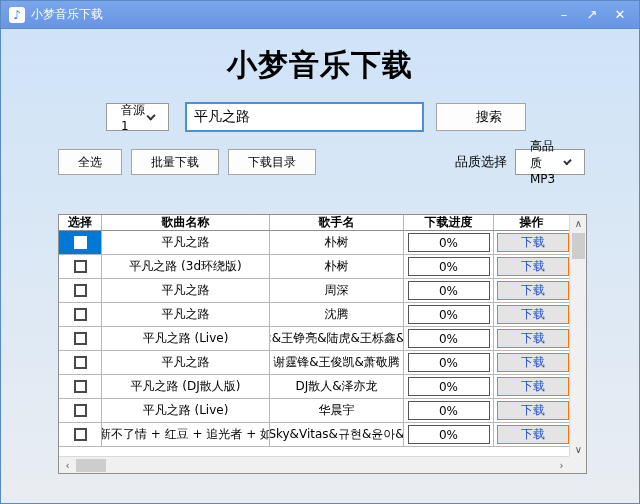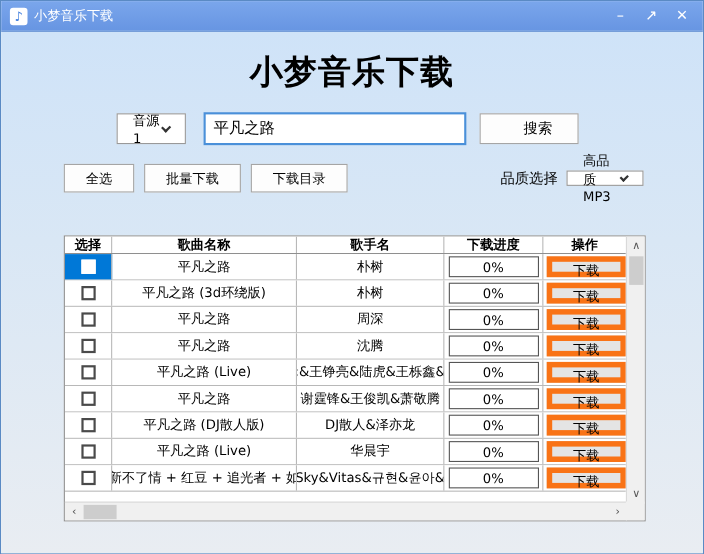--- a/index.html
+++ b/index.html
@@ -25,34 +25,34 @@
   .source-select { width:63px; }
   .chev { width:7px; height:7px; border-right:2px solid #333; border-bottom:2px solid #333; transform:rotate(45deg) translate(-1px,-1px); display:inline-block; }
   .search-input { width:239px; height:30px; border:2px solid #4a90d9; background:#fff; font-size:14px; padding:0 7px; margin-left:16px; font-family:"DejaVu Sans","Liberation Sans",sans-serif; outline:none; }
   .btn { background:#fdfdfd; border:1px solid #a5a5a5; font-size:13px; text-align:center; font-family:"DejaVu Sans","Liberation Sans",sans-serif; }
   .search-btn { width:90px; height:28px; margin-left:12px;padding-left:16px; }
 
   .toolbar { display:flex; align-items:center; margin:17px 54px 0 57px; height:26px; }
   .tb-btn { height:26px; padding:0 19px; margin-right:9px; font-size:12px; }
   .quality-group { margin-left:auto; display:flex; align-items:center; }
   .quality-label { margin-right:8px; font-size:13px; }
-  .quality-select { width:70px; height:14px; font-size:12px; }
+  .quality-select { width:70px; height:26px; font-size:12px; }
 
   
   .grid-wrap { position:absolute; left:57px; top:185px; width:529px; height:260px; border:1px solid #8f8f8f; background:#fff; }
   .grid-content { position:absolute; left:0; top:0; width:510px; height:241px; overflow:hidden; }
   .grow { display:flex; height:24px; border-bottom:1px solid #b8b8b8; background:#fff; }
   .ghead { height:16px; font-weight:bold; border-bottom:1px solid #8f8f8f; }
   .cell { display:flex; align-items:center; justify-content:center; border-right:1px solid #b8b8b8; height:100%; white-space:nowrap; overflow:hidden; }
   .c1 { width:43px; } .c2 { width:168px; } .c3 { width:134px; } .c4 { width:90px; } .c5 { flex:1; border-right:none; justify-content:flex-start; padding-left:3px; }
   .cell.selected { background:#0078d7; }
   .checkbox { width:13px; height:13px; background:#fff; border:2px solid #4a4a4a; flex-shrink:0; }
   .cell.selected .checkbox { border-color:#fff; }
   .progress-box { width:82px; height:19px; border:1px solid #555; display:flex; align-items:center; justify-content:center; background:#fff; font-size:12px; }
-  .dl-btn { width:72px; height:19px; flex-shrink:0; background:#e4e4e4; border:5px solid #f97316; color:#000000; font-size:12px; line-height:17px; }
+  .dl-btn { width:72px; height:19px; flex-shrink:0; background:#e4e4e4; border:1px solid #f97316; color:#1d4ed8; font-size:12px; line-height:17px; }
 
   
   .vscroll { position:absolute; right:0; top:0; width:17px; height:243px; background:#f0f0f0; border-left:1px solid #d9d9d9; }
   .hscroll { position:absolute; left:0; bottom:0; height:17px; width:511px; background:#f0f0f0; border-top:1px solid #d9d9d9; display:flex; align-items:center; }
   .sb-corner { position:absolute; right:0; bottom:0; width:17px; height:17px; background:#f0f0f0; }
   .sb-arrow { color:#555; font-size:10px; width:17px; height:17px; display:flex; align-items:center; justify-content:center; }
   .v-up { position:absolute; top:0; left:0; }
   .v-down { position:absolute; bottom:0; left:0; }
   .v-thumb { position:absolute; top:18px; left:2px; width:13px; height:26px; background:#cdcdcd; }
   .h-left { flex-shrink:0; }

